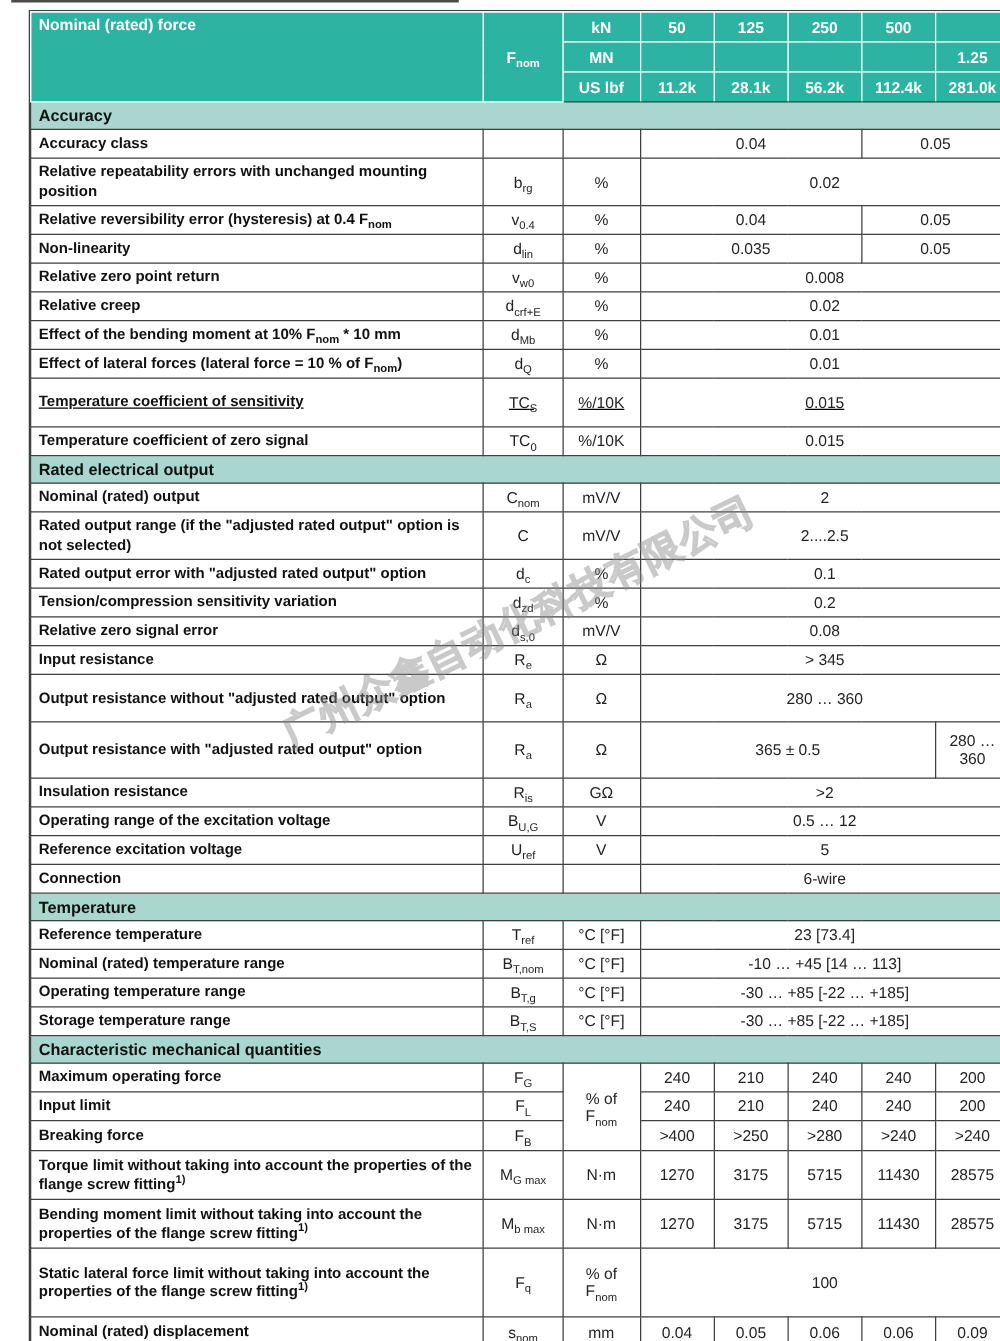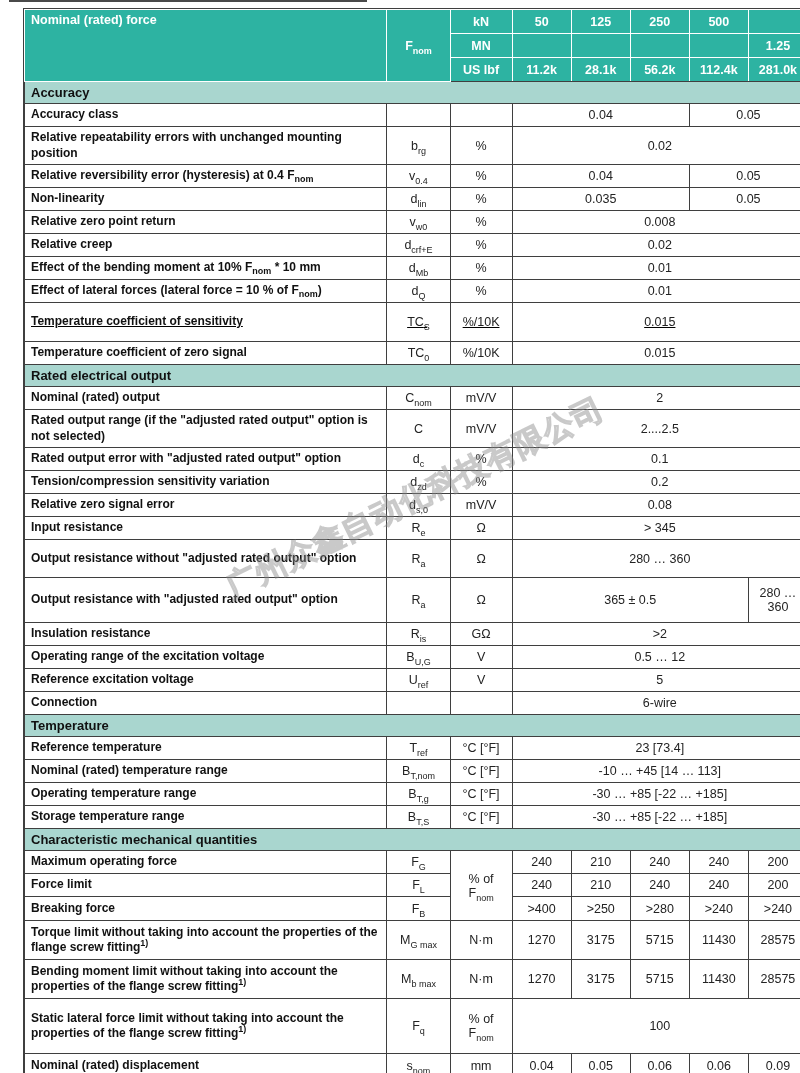--- a/index.html
+++ b/index.html
@@ -267,21 +267,21 @@
           <td class="label">Maximum operating force</td>
           <td class="sym">F<sub>G</sub></td>
           <td class="unit" rowspan="3">% of<br>F<sub>nom</sub></td>
           <td class="val">240</td>
           <td class="val">210</td>
           <td class="val">240</td>
           <td class="val">240</td>
           <td class="val">200</td>
         </tr>
         <tr style="height: 23px;">
-          <td class="label">Force limit</td>
+          <td class="label">Input limit</td>
           <td class="sym">F<sub>L</sub></td>
           <td class="val">240</td>
           <td class="val">210</td>
           <td class="val">240</td>
           <td class="val">240</td>
           <td class="val">200</td>
         </tr>
         <tr style="height: 24px;">
           <td class="label">Breaking force</td>
           <td class="sym">F<sub>B</sub></td>

